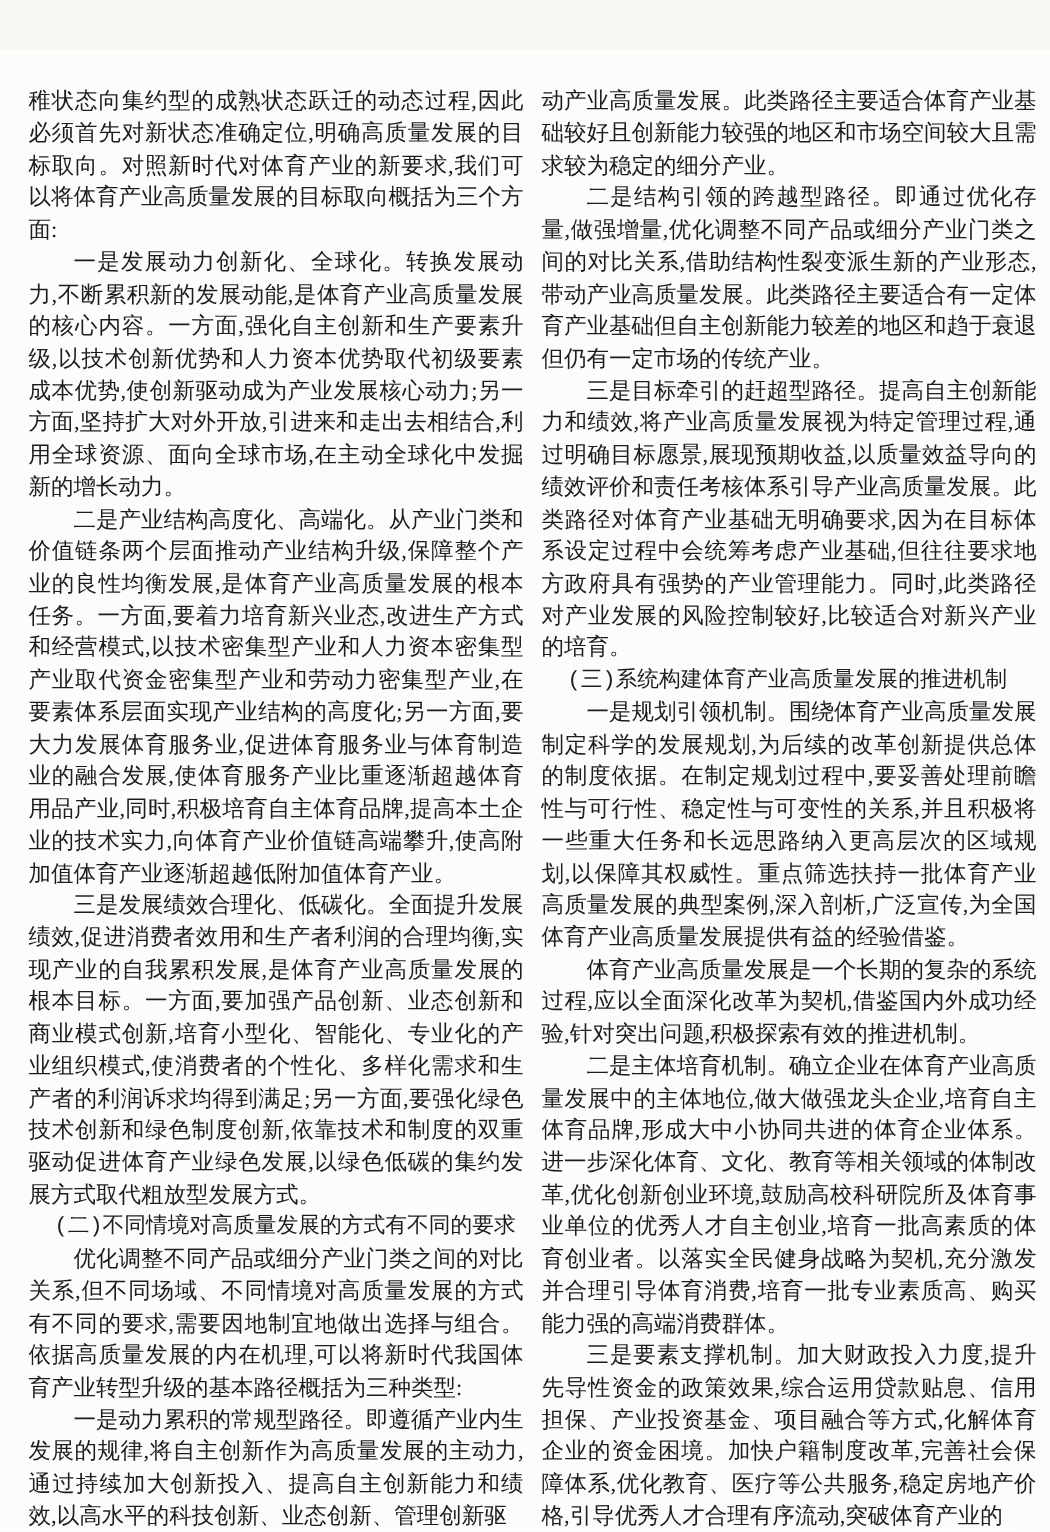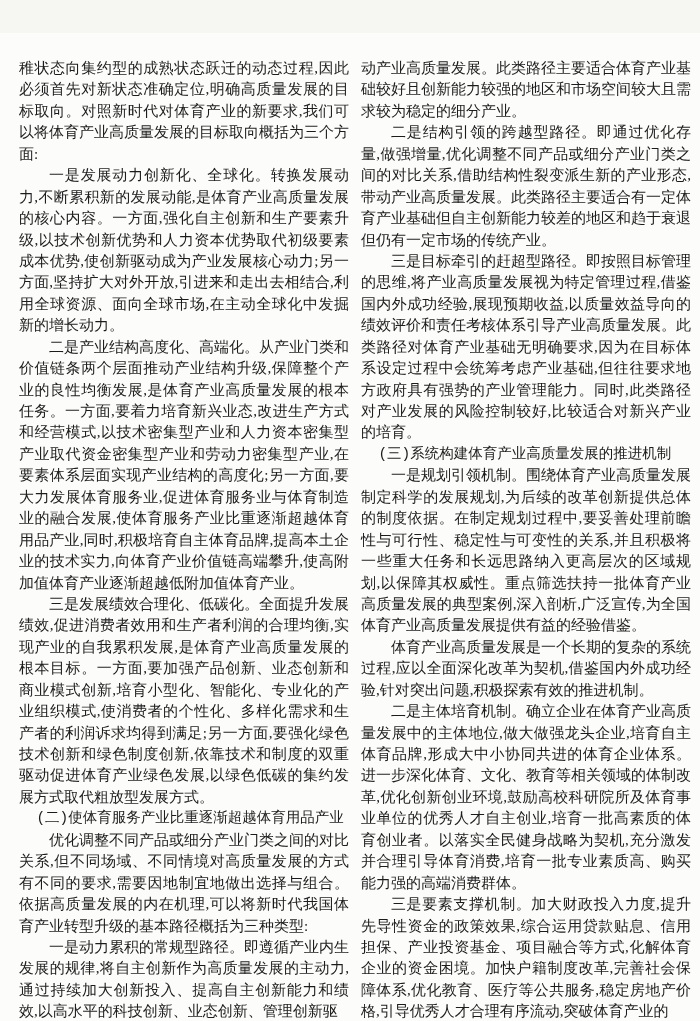--- a/index.html
+++ b/index.html
@@ -56,29 +56,29 @@
 <body>
 
 <div class="page">
   <div class="columns">
 
     <div class="col">
       <p class="cont">稚状态向集约型的成熟状态跃迁的动态过程,因此必须首先对新状态准确定位,明确高质量发展的目标取向。对照新时代对体育产业的新要求,我们可以将体育产业高质量发展的目标取向概括为三个方面:</p>
       <p class="para">一是发展动力创新化、全球化。转换发展动力,不断累积新的发展动能,是体育产业高质量发展的核心内容。一方面,强化自主创新和生产要素升级,以技术创新优势和人力资本优势取代初级要素成本优势,使创新驱动成为产业发展核心动力;另一方面,坚持扩大对外开放,引进来和走出去相结合,利用全球资源、面向全球市场,在主动全球化中发掘新的增长动力。</p>
       <p class="para">二是产业结构高度化、高端化。从产业门类和价值链条两个层面推动产业结构升级,保障整个产业的良性均衡发展,是体育产业高质量发展的根本任务。一方面,要着力培育新兴业态,改进生产方式和经营模式,以技术密集型产业和人力资本密集型产业取代资金密集型产业和劳动力密集型产业,在要素体系层面实现产业结构的高度化;另一方面,要大力发展体育服务业,促进体育服务业与体育制造业的融合发展,使体育服务产业比重逐渐超越体育用品产业,同时,积极培育自主体育品牌,提高本土企业的技术实力,向体育产业价值链高端攀升,使高附加值体育产业逐渐超越低附加值体育产业。</p>
       <p class="para">三是发展绩效合理化、低碳化。全面提升发展绩效,促进消费者效用和生产者利润的合理均衡,实现产业的自我累积发展,是体育产业高质量发展的根本目标。一方面,要加强产品创新、业态创新和商业模式创新,培育小型化、智能化、专业化的产业组织模式,使消费者的个性化、多样化需求和生产者的利润诉求均得到满足;另一方面,要强化绿色技术创新和绿色制度创新,依靠技术和制度的双重驱动促进体育产业绿色发展,以绿色低碳的集约发展方式取代粗放型发展方式。</p>
-      <h3 class="heading">(二)使体育服务产业比重逐渐超越体育用品产业</h3>
+      <h3 class="heading">(二)不同情境对高质量发展的方式有不同的要求</h3>
       <p class="para">优化调整不同产品或细分产业门类之间的对比关系,但不同场域、不同情境对高质量发展的方式有不同的要求,需要因地制宜地做出选择与组合。依据高质量发展的内在机理,可以将新时代我国体育产业转型升级的基本路径概括为三种类型:</p>
       <p class="para">一是动力累积的常规型路径。即遵循产业内生发展的规律,将自主创新作为高质量发展的主动力,通过持续加大创新投入、提高自主创新能力和绩效,以高水平的科技创新、业态创新、管理创新驱</p>
     </div>
 
     <div class="col">
       <p class="cont">动产业高质量发展。此类路径主要适合体育产业基础较好且创新能力较强的地区和市场空间较大且需求较为稳定的细分产业。</p>
       <p class="para">二是结构引领的跨越型路径。即通过优化存量,做强增量,优化调整不同产品或细分产业门类之间的对比关系,借助结构性裂变派生新的产业形态,带动产业高质量发展。此类路径主要适合有一定体育产业基础但自主创新能力较差的地区和趋于衰退但仍有一定市场的传统产业。</p>
-      <p class="para">三是目标牵引的赶超型路径。即按照目标管理的思维,将产业高质量发展视为特定管理过程,借鉴国内外成功经验,展现预期收益,以质量效益导向的绩效评价和责任考核体系引导产业高质量发展。此类路径对体育产业基础无明确要求,因为在目标体系设定过程中会统筹考虑产业基础,但往往要求地方政府具有强势的产业管理能力。同时,此类路径对产业发展的风险控制较好,比较适合对新兴产业的培育。</p>
+      <p class="para">三是目标牵引的赶超型路径。提高自主创新能力和绩效,将产业高质量发展视为特定管理过程,通过明确目标愿景,展现预期收益,以质量效益导向的绩效评价和责任考核体系引导产业高质量发展。此类路径对体育产业基础无明确要求,因为在目标体系设定过程中会统筹考虑产业基础,但往往要求地方政府具有强势的产业管理能力。同时,此类路径对产业发展的风险控制较好,比较适合对新兴产业的培育。</p>
       <h3 class="heading">(三)系统构建体育产业高质量发展的推进机制</h3>
       <p class="para">一是规划引领机制。围绕体育产业高质量发展制定科学的发展规划,为后续的改革创新提供总体的制度依据。在制定规划过程中,要妥善处理前瞻性与可行性、稳定性与可变性的关系,并且积极将一些重大任务和长远思路纳入更高层次的区域规划,以保障其权威性。重点筛选扶持一批体育产业高质量发展的典型案例,深入剖析,广泛宣传,为全国体育产业高质量发展提供有益的经验借鉴。</p>
       <p class="para">体育产业高质量发展是一个长期的复杂的系统过程,应以全面深化改革为契机,借鉴国内外成功经验,针对突出问题,积极探索有效的推进机制。</p>
       <p class="para">二是主体培育机制。确立企业在体育产业高质量发展中的主体地位,做大做强龙头企业,培育自主体育品牌,形成大中小协同共进的体育企业体系。进一步深化体育、文化、教育等相关领域的体制改革,优化创新创业环境,鼓励高校科研院所及体育事业单位的优秀人才自主创业,培育一批高素质的体育创业者。以落实全民健身战略为契机,充分激发并合理引导体育消费,培育一批专业素质高、购买能力强的高端消费群体。</p>
       <p class="para">三是要素支撑机制。加大财政投入力度,提升先导性资金的政策效果,综合运用贷款贴息、信用担保、产业投资基金、项目融合等方式,化解体育企业的资金困境。加快户籍制度改革,完善社会保障体系,优化教育、医疗等公共服务,稳定房地产价格,引导优秀人才合理有序流动,突破体育产业的</p>
     </div>
 
   </div>
 
   <div class="pagenum">98</div>

